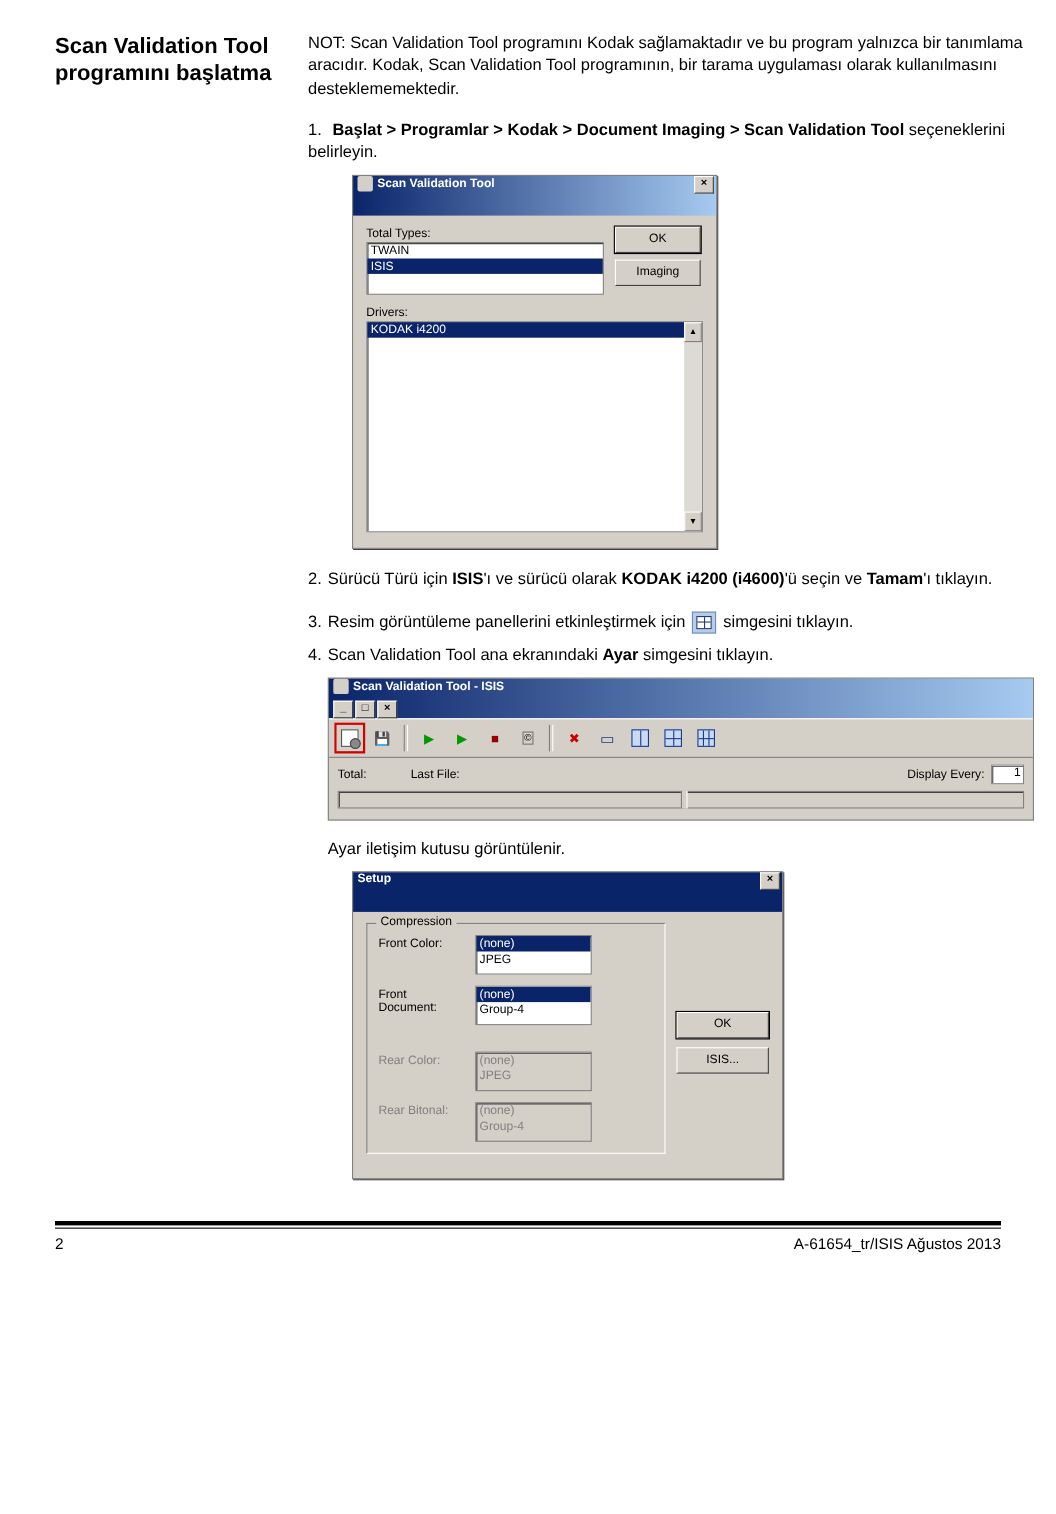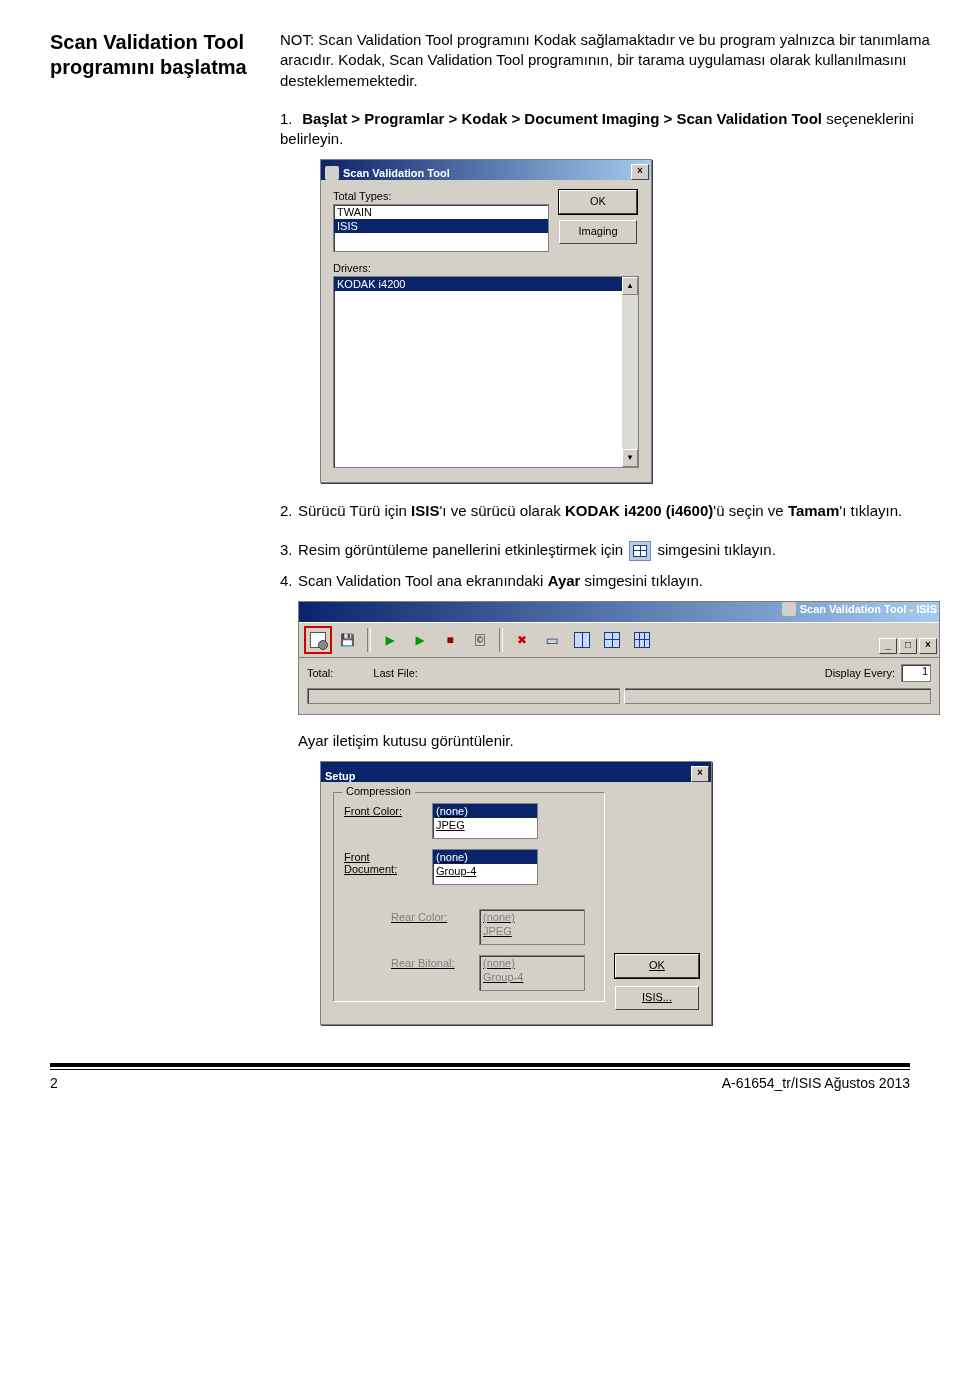--- a/index.html
+++ b/index.html
@@ -77,26 +77,25 @@
     font-family: Tahoma, Arial, sans-serif;
     font-size: 11px;
     color: #000;
     box-shadow: 1px 1px 0 #404040;
   }
   .titlebar {
     background: linear-gradient(to right, #0a246a, #a6caf0);
     color: #fff;
     font-weight: bold;
     font-size: 11px;
-    height: 20px;
+    height: 36px;
     display: flex;
-    align-items: flex-end;
+    align-items: flex-start;
     padding: 0 2px 0 4px;
     justify-content: space-between;
-    gap: 22px;
   }
   .titlebar .tb-left { display: flex; align-items: center; gap: 4px; }
   .titlebar .tb-icon {
     width: 14px; height: 14px; background: #d4d0c8; border-radius: 2px;
     display: inline-block;
   }
   .winbtns { display: flex; gap: 2px; }
   .winbtn {
     width: 16px; height: 14px;
     background: #d4d0c8;
@@ -270,21 +269,21 @@
     position: absolute;
     top: -8px; left: 8px;
     background: #d4d0c8;
     padding: 0 4px;
     font-size: 11px;
   }
   .setup-row {
     display: flex; align-items: flex-start; gap: 8px; margin-bottom: 10px;
   }
   .setup-lbl { width: 80px; font-size: 11px; padding-top: 2px; }
-  .setup-lbl.disabled { color: #808080; margin-left: 47px; }
+  .setup-lbl.disabled { color: #808080; }
   .setup-list {
     width: 104px; height: 34px;
     background: #fff;
     border: 1px solid #808080;
     box-shadow: inset 1px 1px 0 #404040;
     font-size: 11px;
     overflow: hidden;
   }
   .setup-list.disabled { background: #d4d0c8; color: #808080; }
   .setup-list .sel { background: #0a246a; color: #fff; padding: 1px 3px; }
@@ -444,21 +443,21 @@
       <p class="sub-para">Ayar iletişim kutusu görüntülenir.</p>
 
       <div class="dlg setup-dialog">
         <div class="titlebar">
           <span>Setup</span>
           <span class="winbtns">
             <span class="winbtn">×</span>
           </span>
         </div>
         <div class="dlg-body">
-          <div style="display:flex; gap:10px; align-items:flex-end;text-decoration:underline;">
+          <div style="display:flex; gap:10px; align-items:center;">
             <div style="flex:1;">
               <div class="fieldset">
                 <span class="legend">Compression</span>
 
                 <div class="setup-row">
                   <div class="setup-lbl">Front Color:</div>
                   <div class="setup-list">
                     <div class="sel">(none)</div>
                     <div class="item">JPEG</div>
                   </div>

